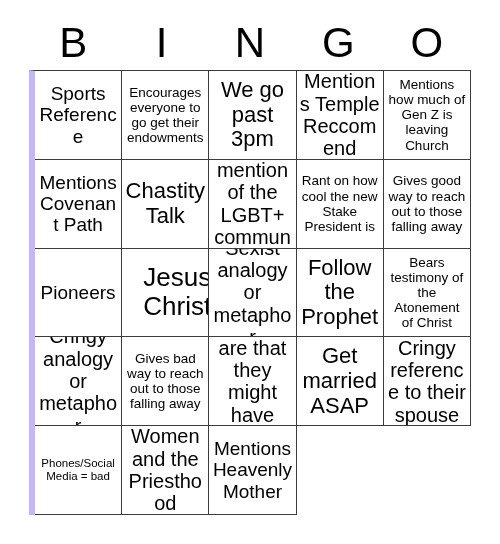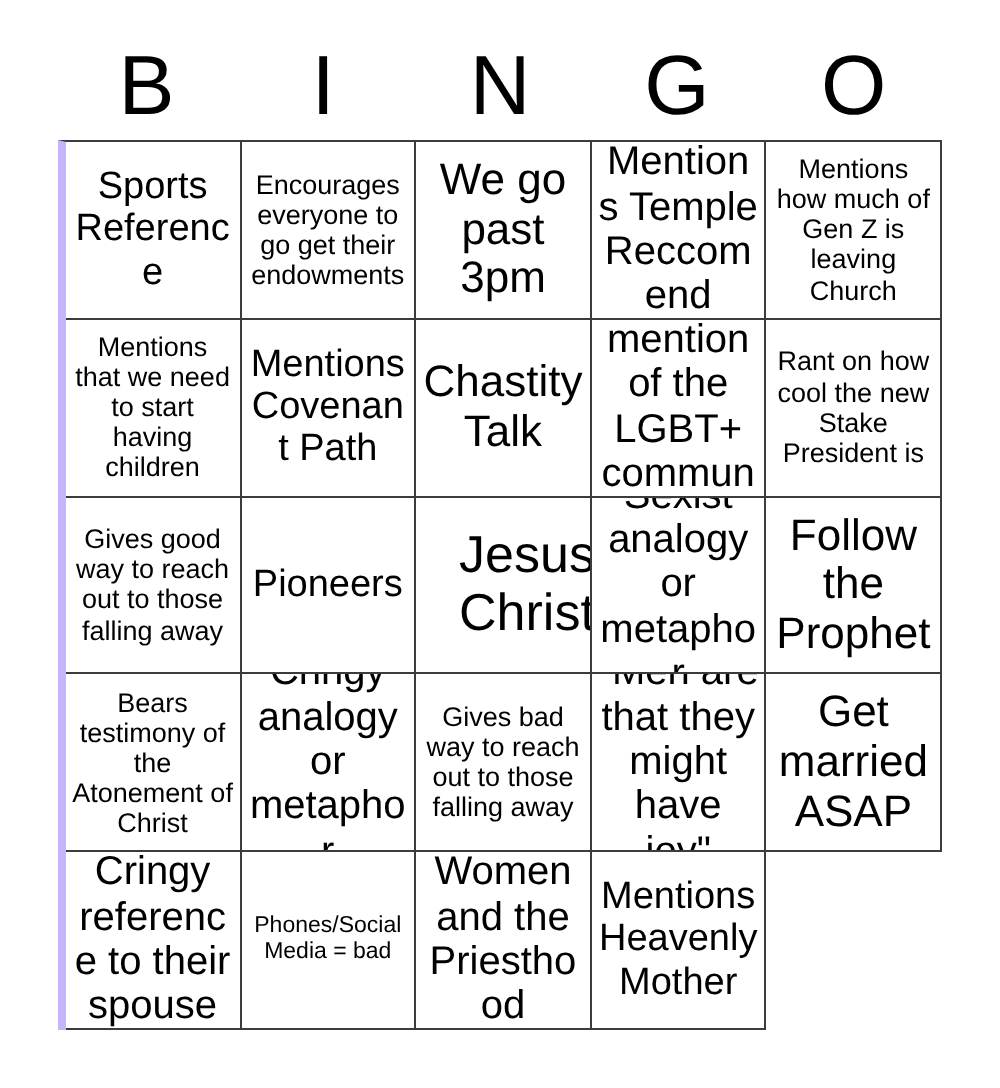--- a/index.html
+++ b/index.html
@@ -42,21 +42,21 @@
   #grid {
     position: absolute;
     left: 29px;
     top: 70px;
     width: 442px;
     height: 445px;
     display: grid;
     grid-template-columns: repeat(5, 1fr);
     grid-template-rows: repeat(5, 1fr);
     border-top: 1px solid #3c3c3c;
-    border-left: 4px solid #c4b5fd;
+    border-left: 6px solid #c4b5fd;
     box-sizing: border-box;
     background: #ffffff;
   }
   .cell {
     border-right: 1px solid #3c3c3c;
     border-bottom: 1px solid #3c3c3c;
     box-sizing: border-box;
     display: flex;
     align-items: center;
     justify-content: center;
@@ -103,23 +103,20 @@
     <div class="cell fs-xl">
         <span class="cell-text">We go past 3pm</span>
       </div>
     <div class="cell fs-md">
         <span class="cell-text">Mentions Temple Reccomend</span>
       </div>
     <div class="cell fs-sm">
         <span class="cell-text">Mentions how much of Gen Z is leaving Church</span>
       </div>
 
-    <div class="cell fs-sm">
-        <span class="cell-text">Mentions that we need to start having children</span>
-      </div>
     <div class="cell fs-lg">
         <span class="cell-text">Mentions Covenant Path</span>
       </div>
     <div class="cell fs-xl">
         <span class="cell-text">Chastity Talk</span>
       </div>
     <div class="cell fs-md">
         <span class="cell-text">Negative mention of the LGBT+ community</span>
       </div>
     <div class="cell fs-sm">

